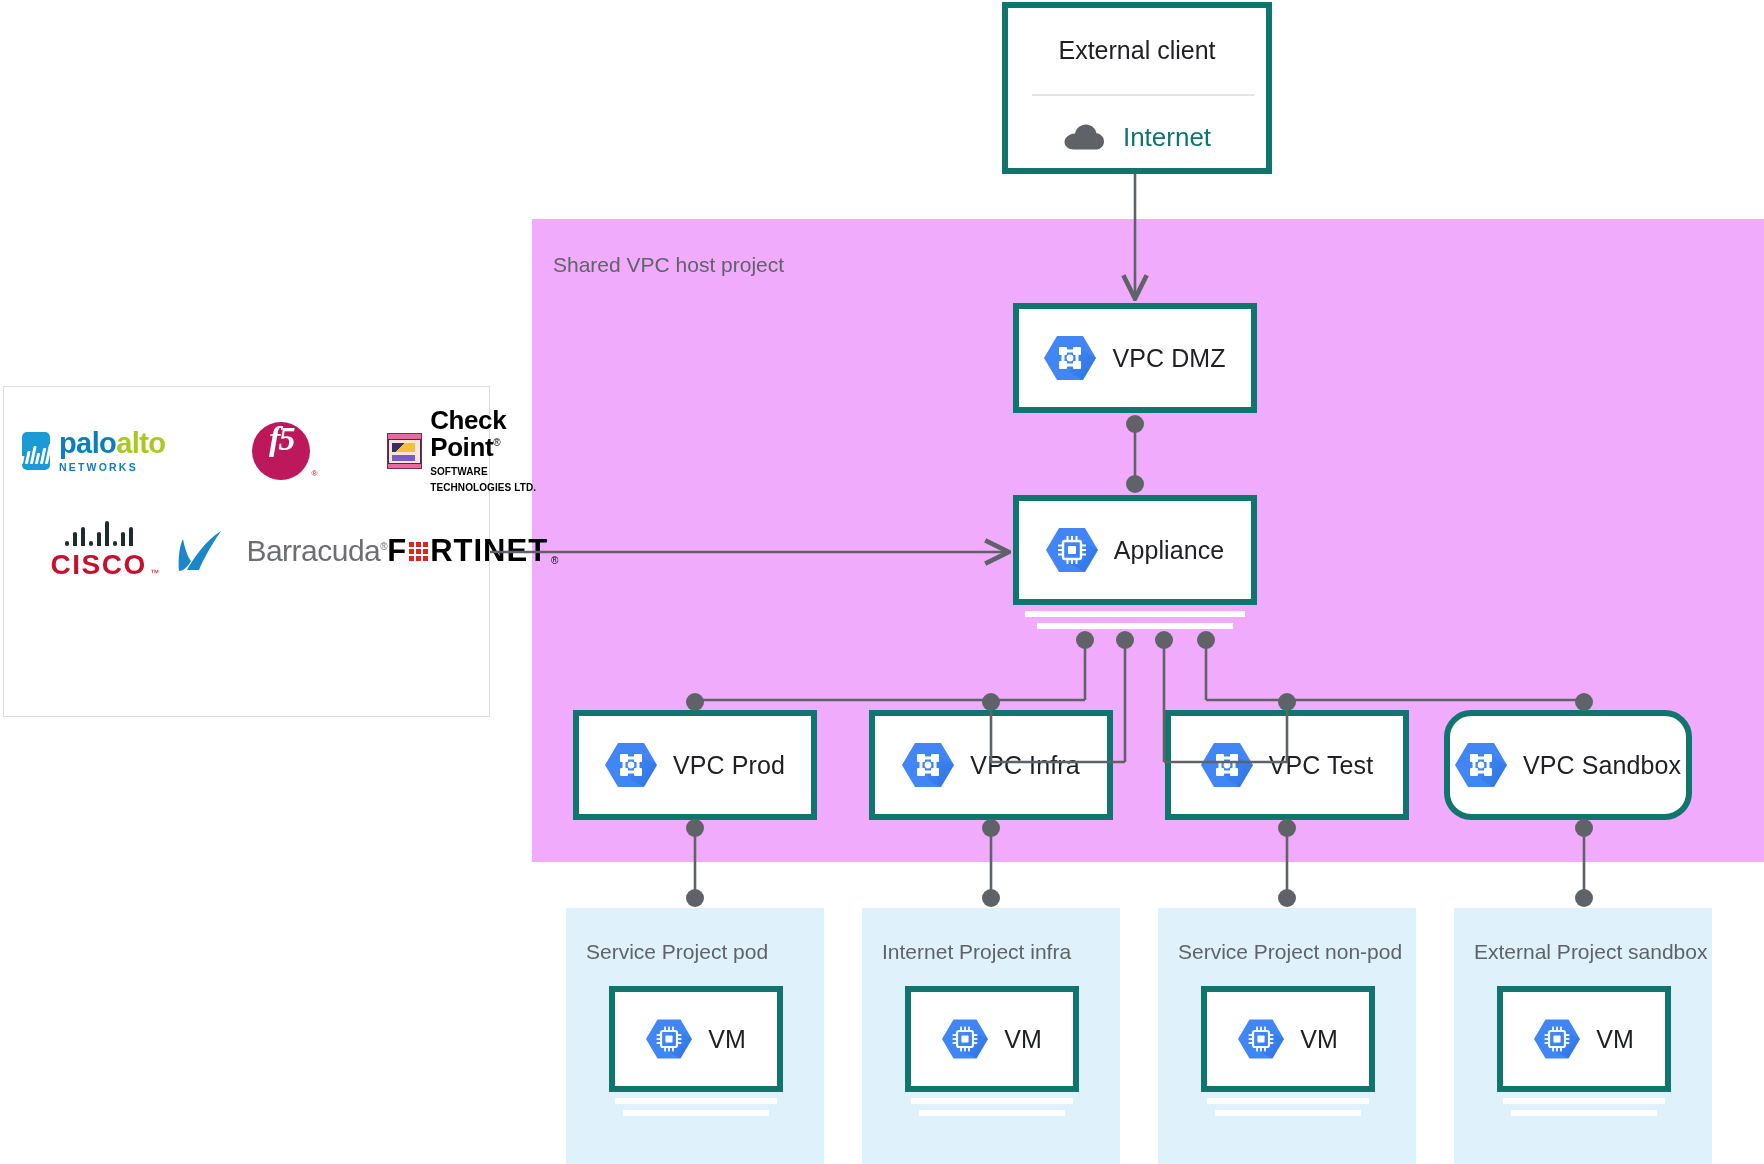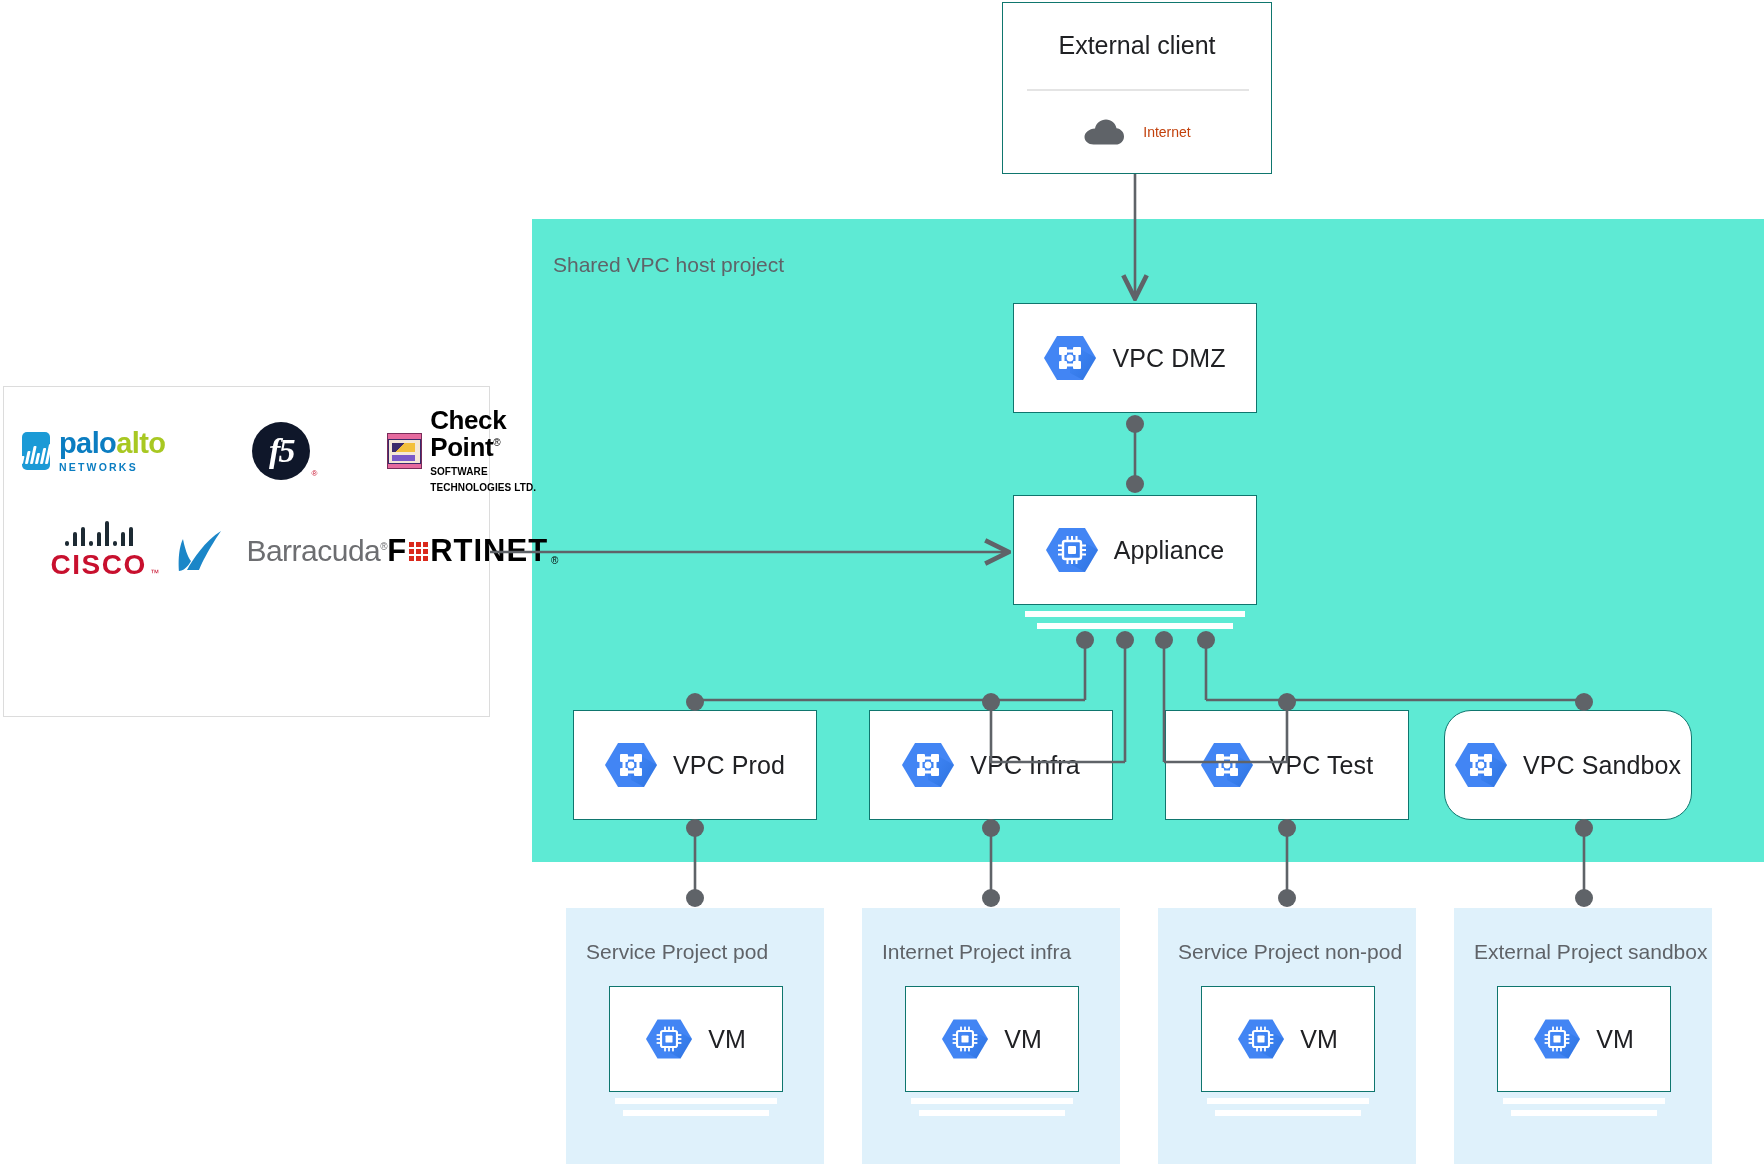--- a/index.html
+++ b/index.html
@@ -5,21 +5,21 @@
   html,body{margin:0;padding:0;background:#ffffff;}
   body{
     font-family:"Liberation Sans","DejaVu Sans",sans-serif;
     width:1764px;height:1164px;position:relative;overflow:hidden;
     -webkit-font-smoothing:antialiased;
   }
   #stage{position:absolute;left:0;top:0;width:1764px;height:1164px;}
 
   
   .card{
-    position:absolute;background:#ffffff;border:1px solid #0f766e;
+    position:absolute;background:#ffffff;border:6px solid #0f766e;
     box-sizing:border-box;
   }
   .card-row{
     display:flex;align-items:center;justify-content:center;
     width:100%;height:100%;gap:16px;
   }
   .card-label{
     font-size:25px;color:#202124;white-space:nowrap;letter-spacing:.1px;
   }
 
@@ -38,27 +38,27 @@
     display:flex;align-items:center;justify-content:center;
     font-size:25px;color:#202124;
   }
   #ec-divider{
     position:absolute;left:24px;top:86px;width:222px;height:2px;background:#e4e4e4;
   }
   #ec-internet{
     position:absolute;left:0;top:98px;width:100%;height:62px;
     display:flex;align-items:center;justify-content:center;gap:18px;
   }
-  #ec-internet .lbl{font-size:14px;color:#c2410c;}
+  #ec-internet .lbl{font-size:26px;color:#0f766e;}
   .cloud-icon{width:42px;height:28px;display:block;}
 
   
   #shared-vpc{
     position:absolute;left:532px;top:219px;width:1232px;height:643px;
-    background:#5eead4;
+    background:#f0abfc;
   }
   #shared-vpc-label{
     position:absolute;left:21px;top:34px;font-size:21px;color:#5f6368;
   }
 
   
   #vendor-panel{
     position:absolute;left:3px;top:386px;width:487px;height:331px;
     background:#ffffff;border:1px solid #dcdcdc;box-sizing:border-box;
   }
@@ -77,22 +77,22 @@
   .pa-bars{display:flex;align-items:flex-end;gap:2px;height:20px;transform:skewX(-12deg);}
   .pa-bars i{display:block;width:3px;background:#fff;border-radius:1px;}
   .pa-text{line-height:1;}
   .pa-word{font-size:29px;font-weight:600;letter-spacing:-.6px;}
   .pa-word .palo{color:#0b7dc1;}
   .pa-word .alto{color:#a8c822;}
   .pa-sub{font-size:10.5px;letter-spacing:2.2px;color:#0b7dc1;font-weight:700;text-align:right;margin-top:2px;}
 
   
   .f5-mark{
-    width:58px;height:58px;border-radius:50%;background:#0f172a;
-    display:flex;align-items:center;justify-content:center;position:relative;
+    width:58px;height:58px;border-radius:50%;background:#be185d;
+    display:flex;justify-content:center;position:relative;
   }
   .f5-mark span{
     color:#fff;font-size:34px;font-weight:700;font-style:italic;
     font-family:"Liberation Serif",serif;letter-spacing:-2px;line-height:1;
   }
   .f5-reg{position:absolute;right:-7px;bottom:2px;font-size:8px;color:#c8102e;}
   .f5-holder{position:relative;display:inline-block;}
 
   
   .cisco-wrap{display:flex;flex-direction:column;align-items:center;gap:3px;}

